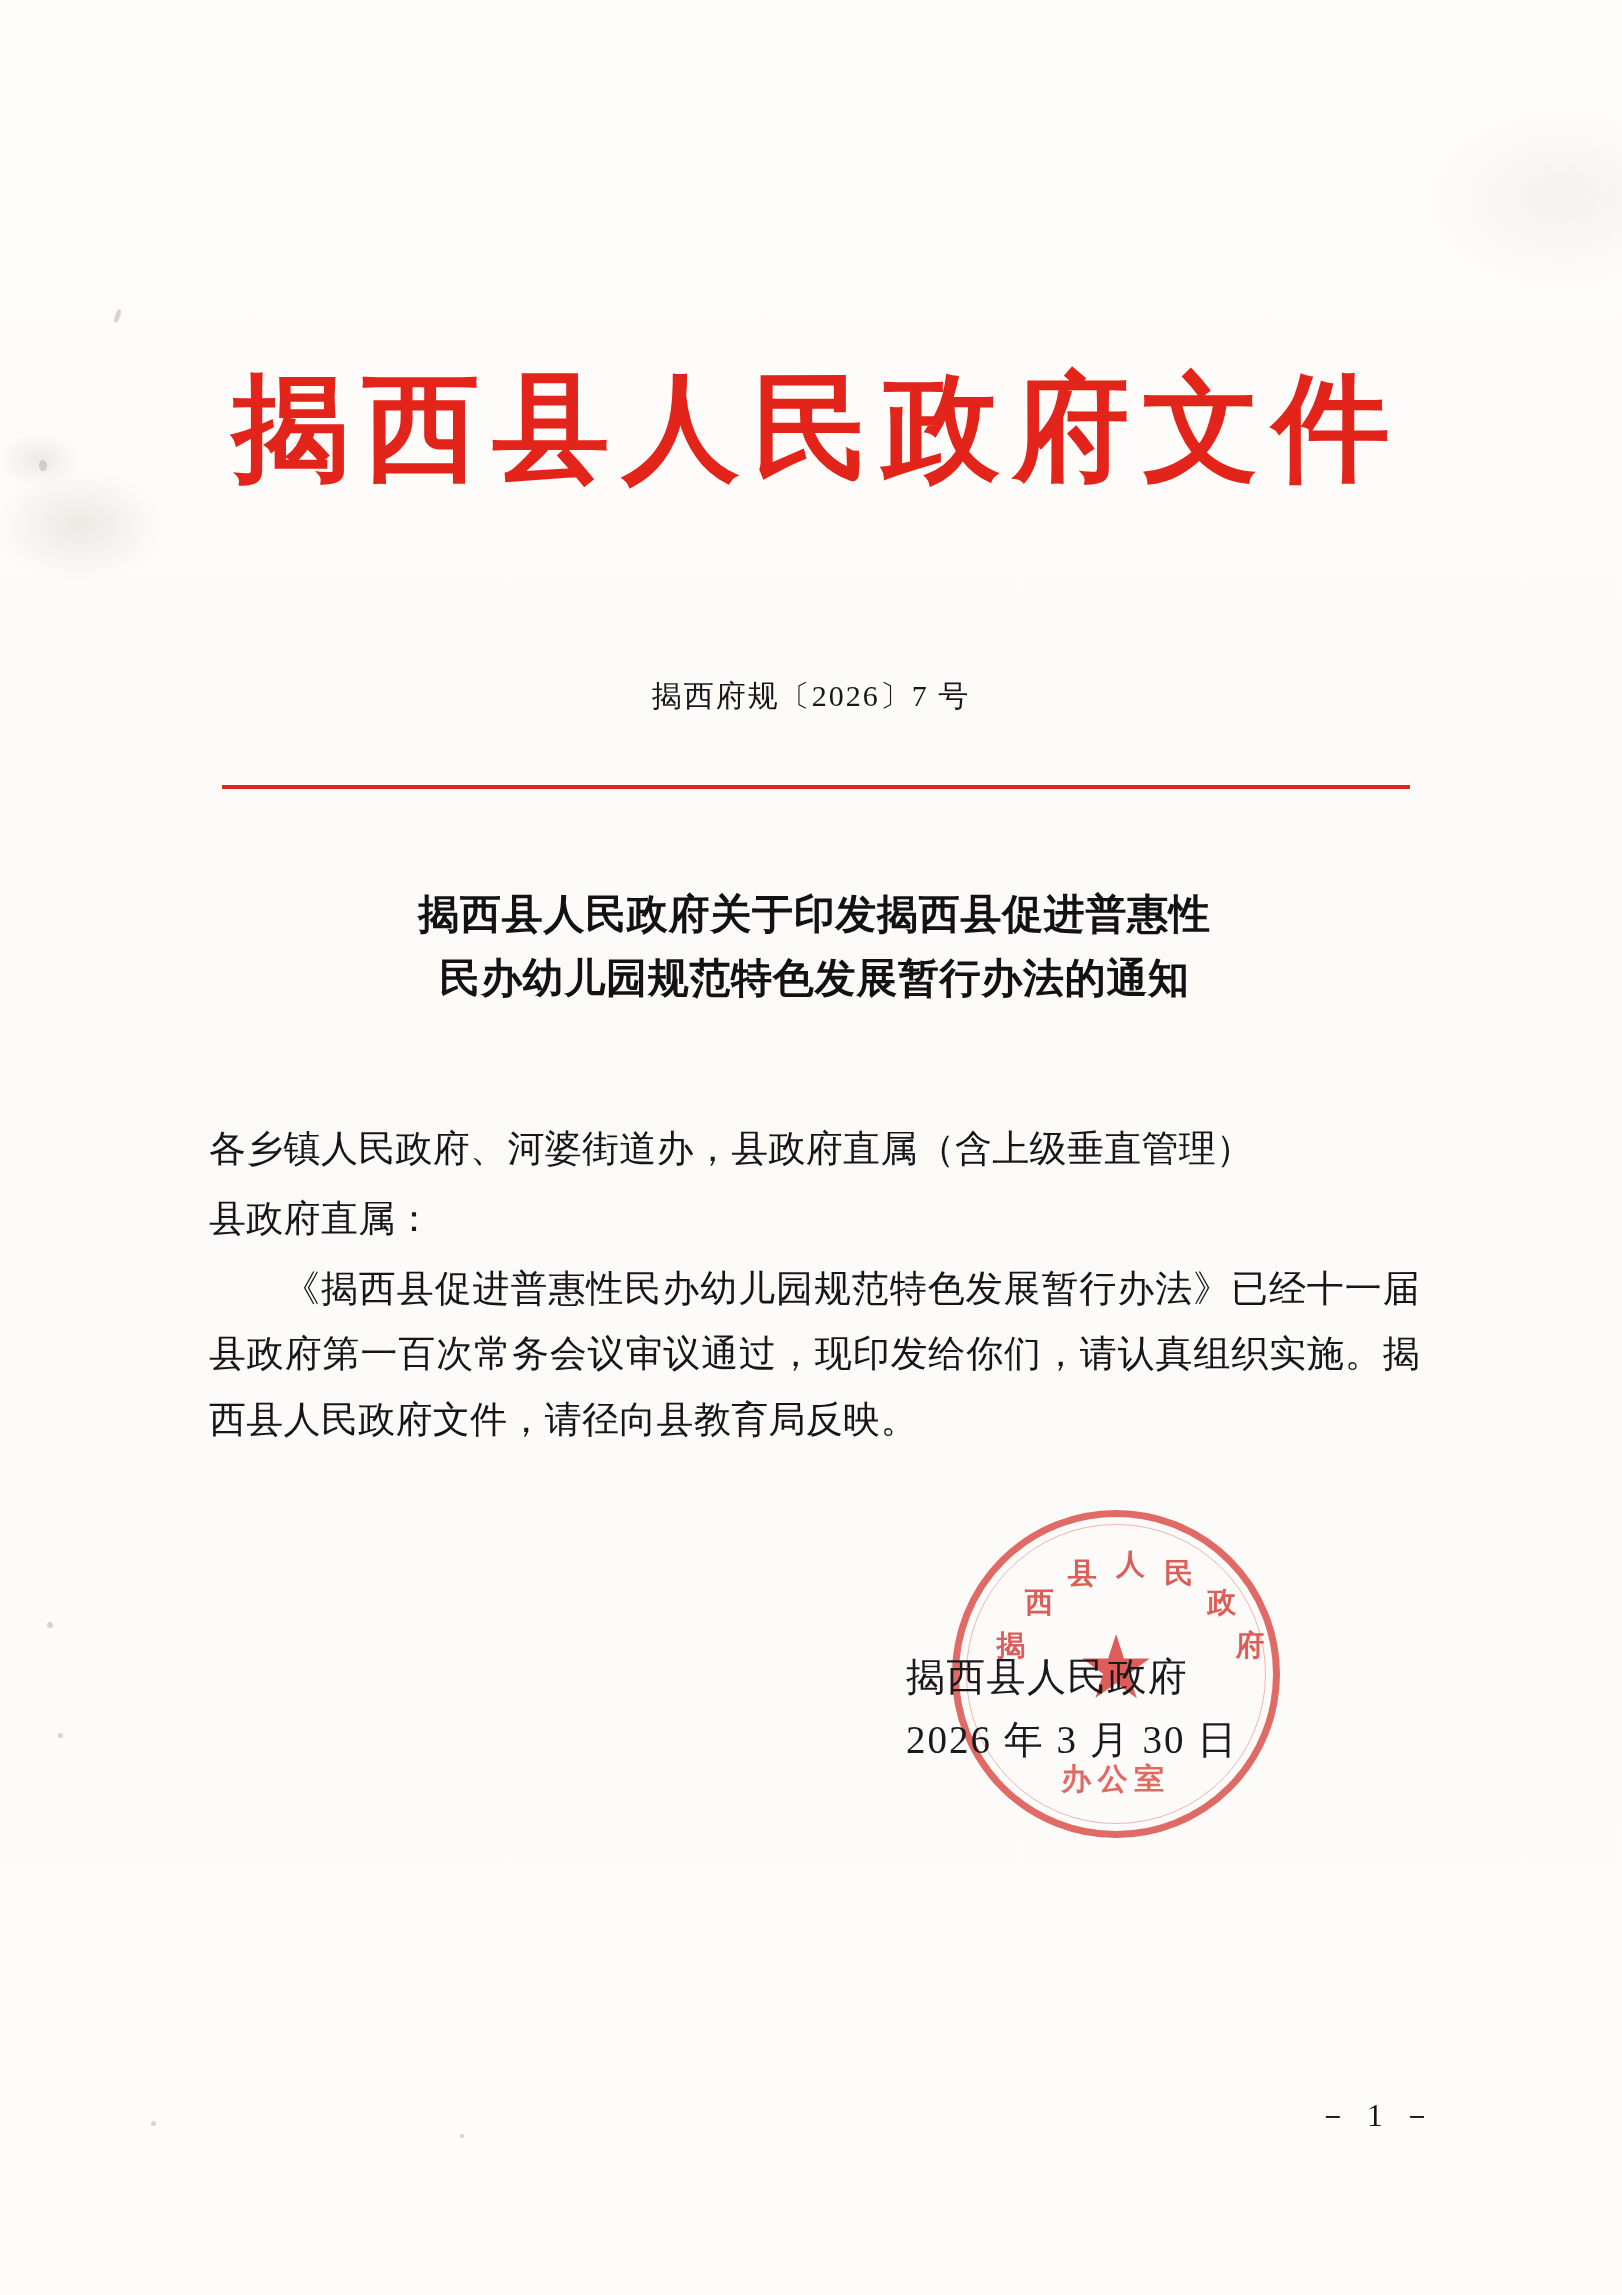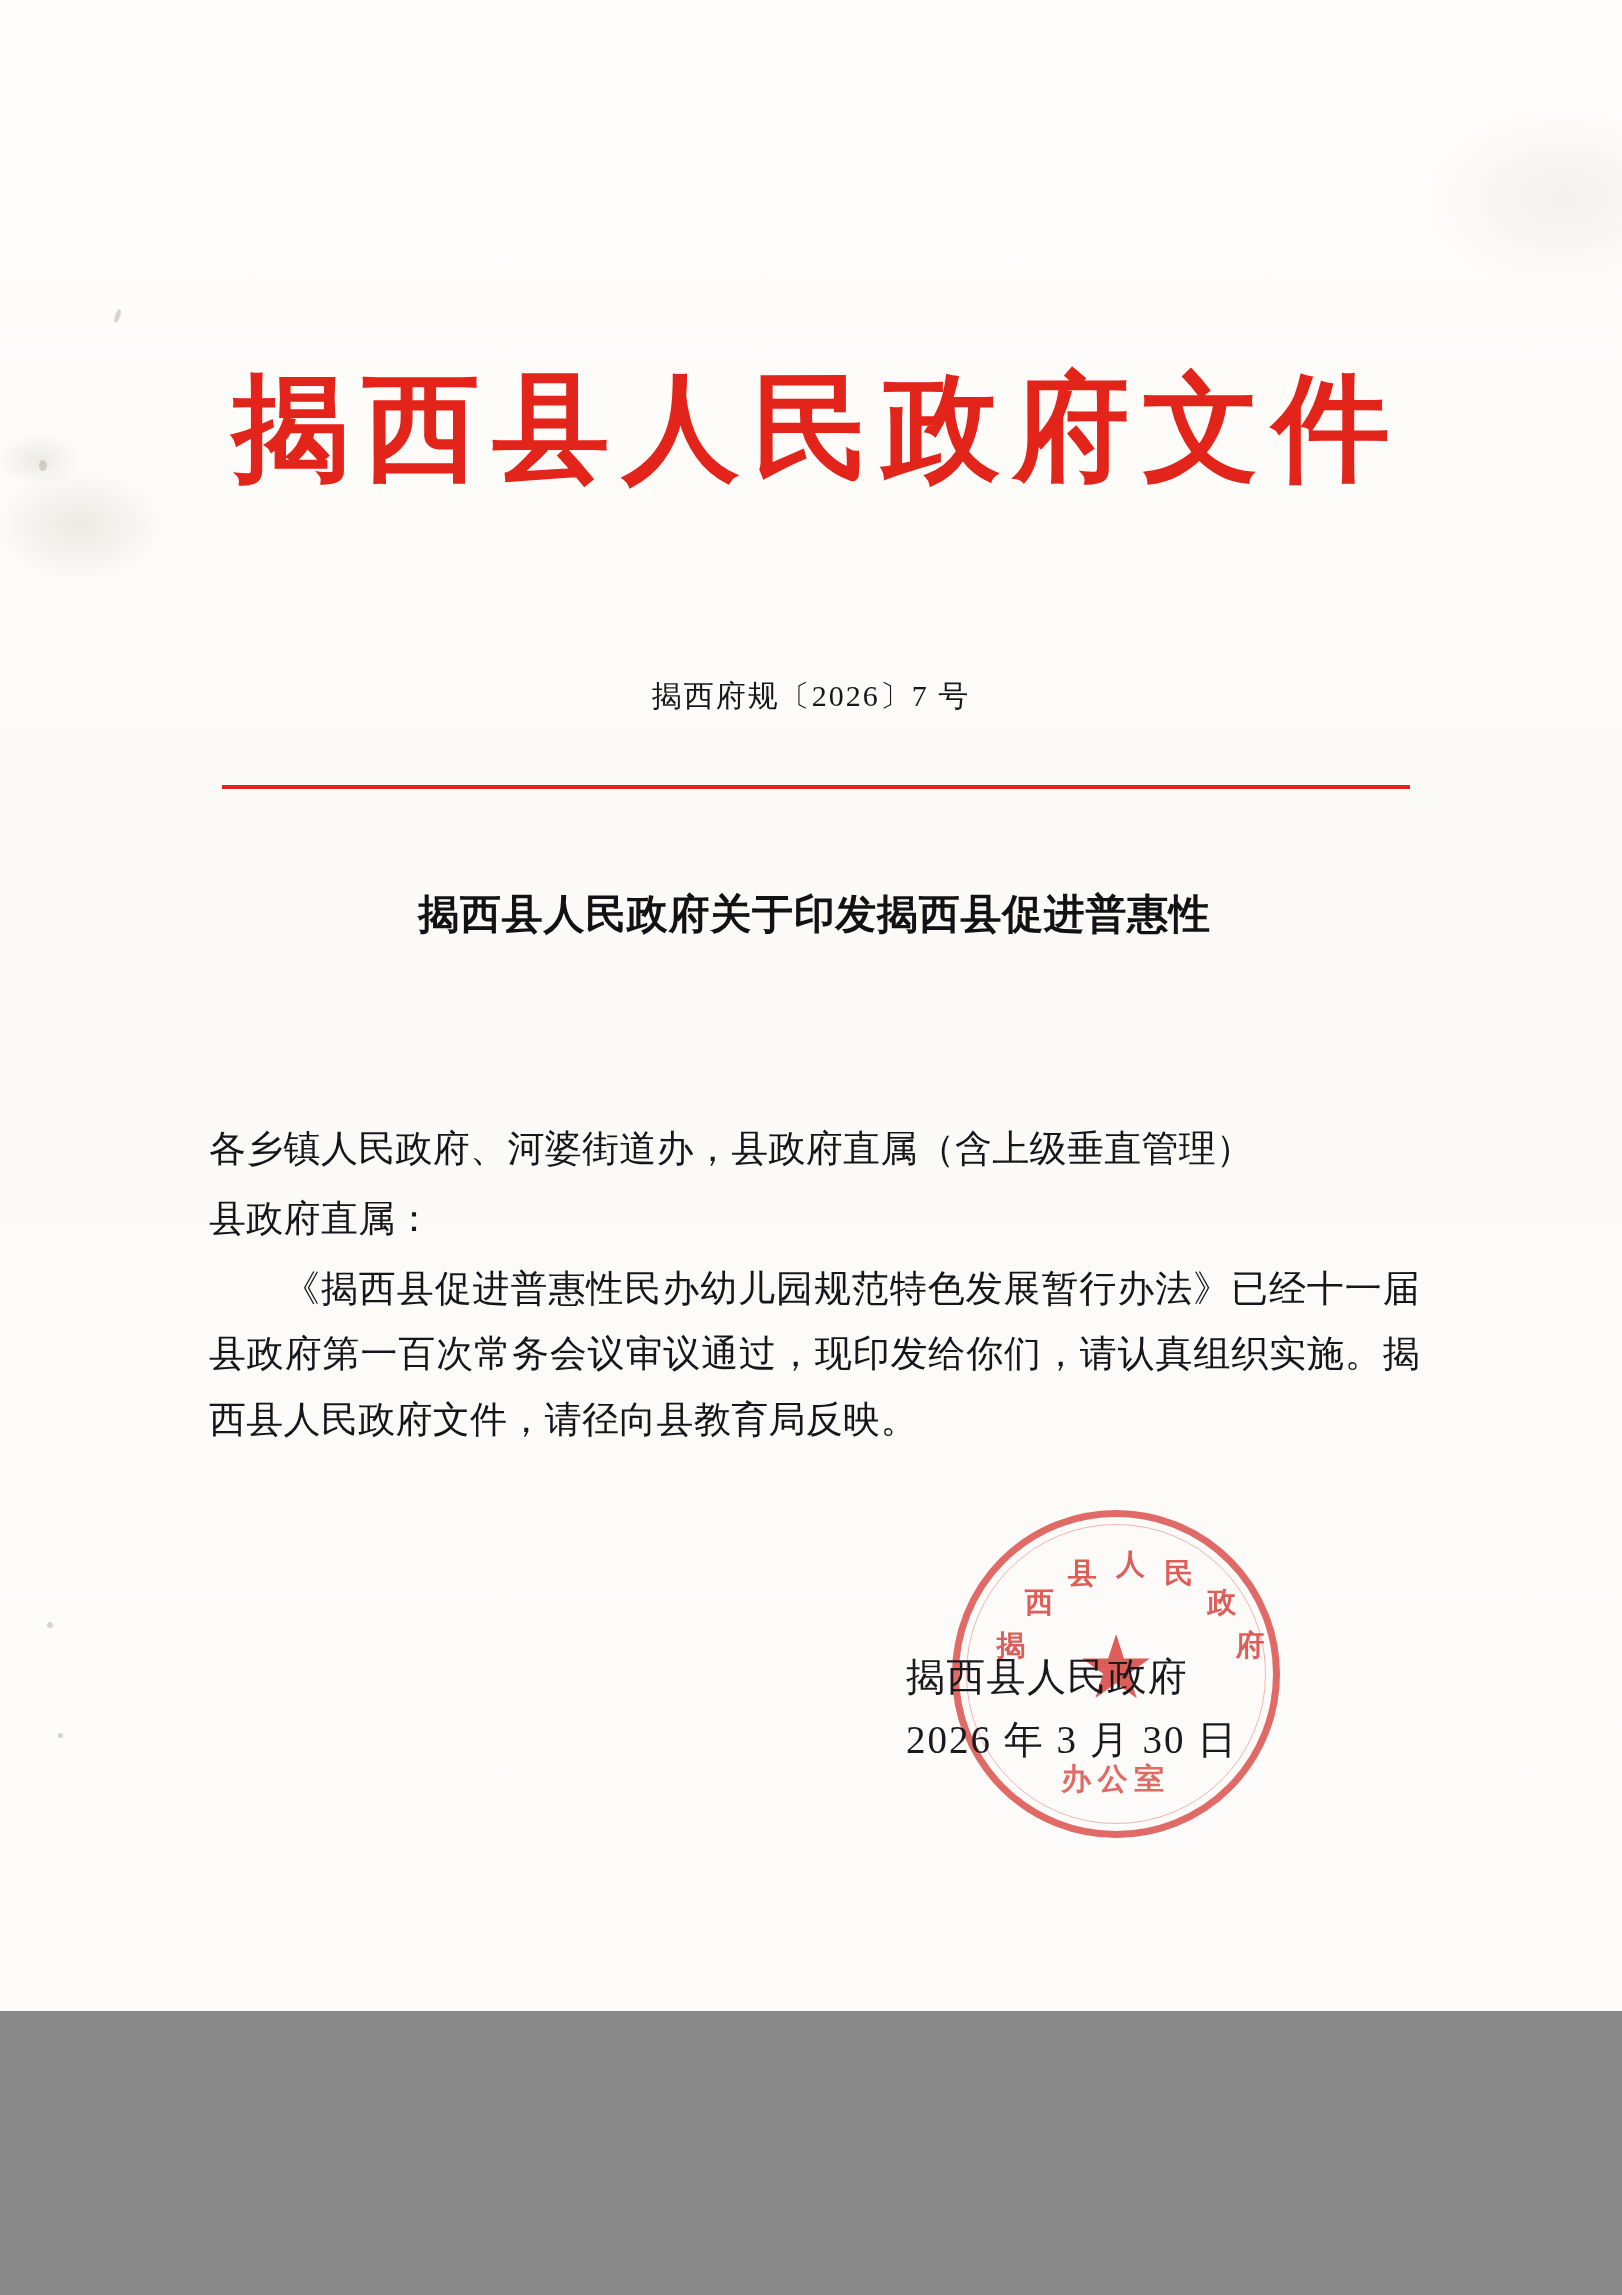--- a/index.html
+++ b/index.html
@@ -6,21 +6,21 @@
     margin: 0;
     padding: 0;
     background: #8a8a8a;
   }
   body {
     font-family: "Liberation Serif", "DejaVu Serif", serif;
   }
   .page {
     position: relative;
     width: 1622px;
-    height: 2011px;
+    height: 2295px;
     background: #86efac;
     overflow: hidden;
     box-sizing: border-box;
   }
   
   .paper-tint {
     position: absolute;
     inset: 0;
     background:
       radial-gradient(ellipse 118px 79px at 79px 525px, rgba(205,200,190,0.35), rgba(205,200,190,0) 70%),
@@ -214,20 +214,21 @@
   <div class="content">
 
     <div class="masthead">揭西县人民政府文件</div>
 
     <div class="doc-number">揭西府规〔2026〕7 号</div>
 
     <div class="red-rule"></div>
 
     <div class="doc-title">
       <div>揭西县人民政府关于印发揭西县促进普惠性</div>
+      <div>民办幼儿园规范特色发展暂行办法的通知</div>
     </div>
 
     <div class="body-block">
       <p>各乡镇人民政府、河婆街道办，县政府直属（含上级垂直管理）</p>
       <p>县政府直属：</p>
       <p class="indent2">《揭西县促进普惠性民办幼儿园规范特色发展暂行办法》已经十一届县政府第一百次常务会议审议通过，现印发给你们，请认真组织实施。揭西县人民政府文件，请径向县教育局反映。</p>
     </div>
 
     <div class="seal">
       <div class="ring"></div>

